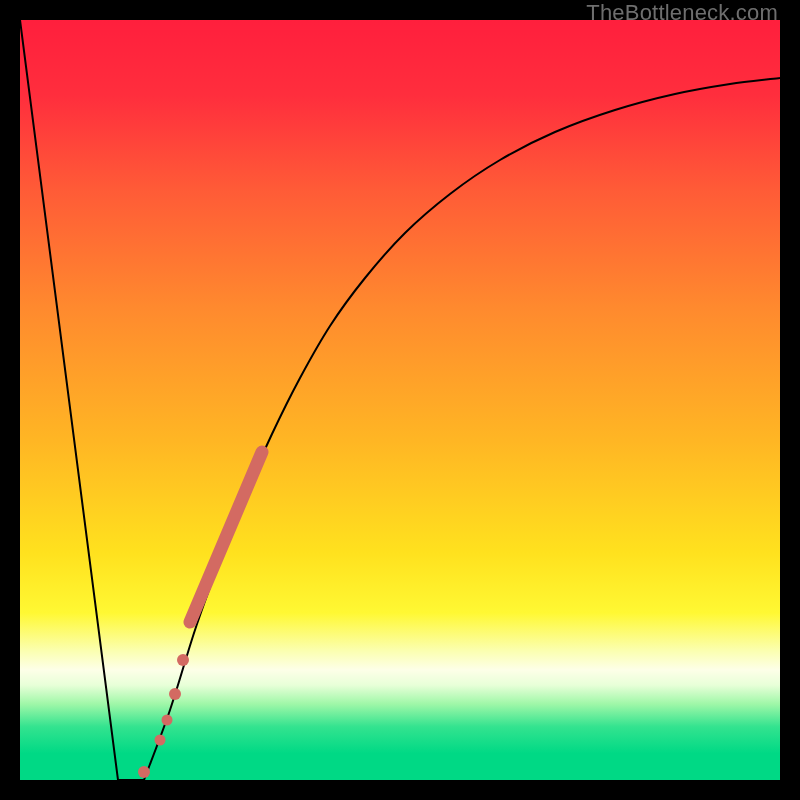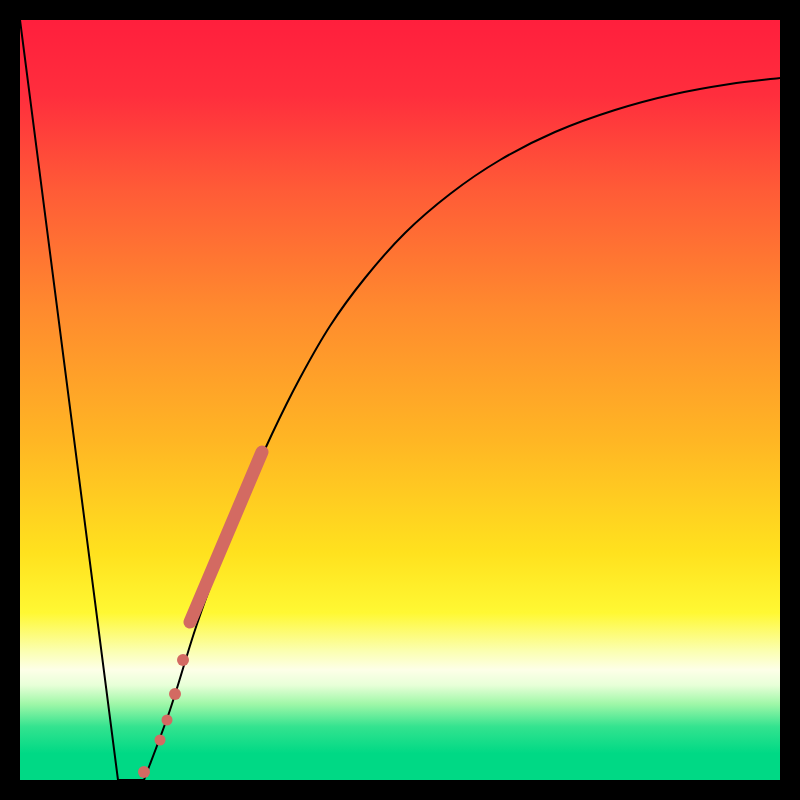--- a/index.html
+++ b/index.html
@@ -82,14 +82,15 @@
           <circle cx="124" cy="752" r="6" fill="#d36a62"></circle>
           <circle cx="140" cy="720" r="5.5" fill="#d36a62"></circle>
           <circle cx="147" cy="700" r="5.5" fill="#d36a62"></circle>
           <circle cx="155" cy="674" r="6" fill="#d36a62"></circle>
           <circle cx="163" cy="640" r="6" fill="#d36a62"></circle>
         </g>
     </svg>
 
   </div>
 
+  <div class="watermark">TheBottleneck.com</div>
 
 </div>
 
 </body></html>

